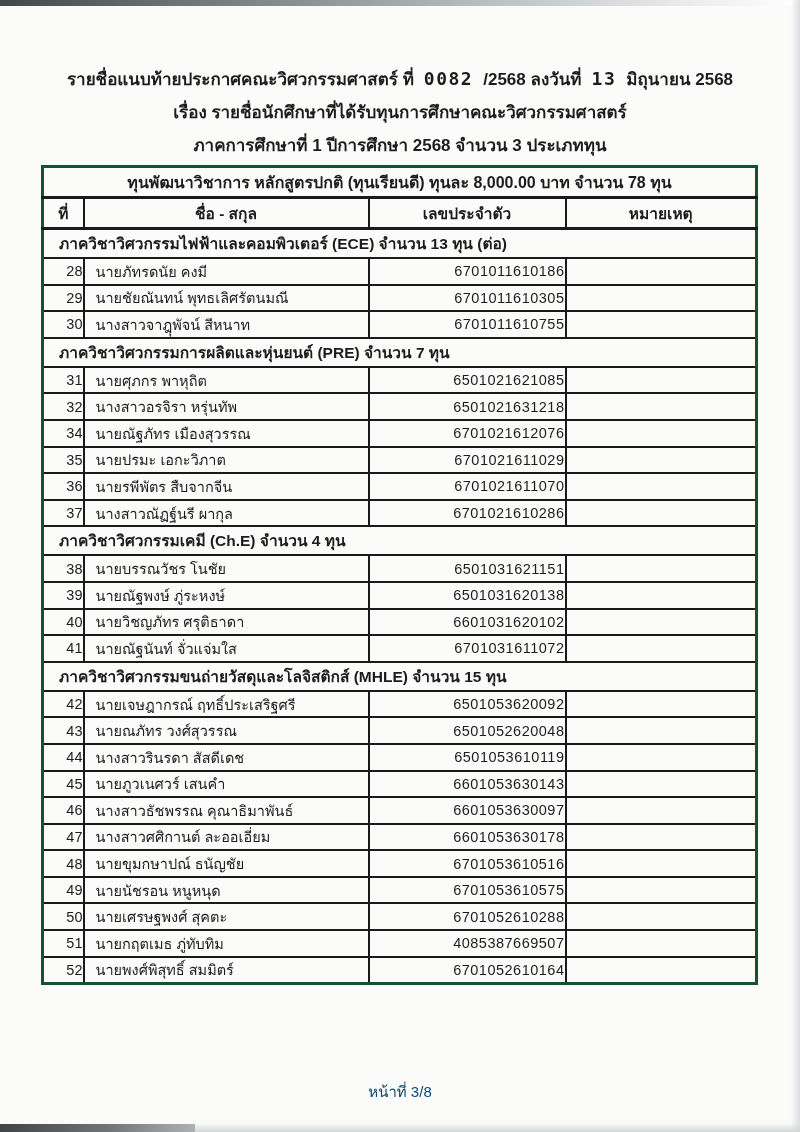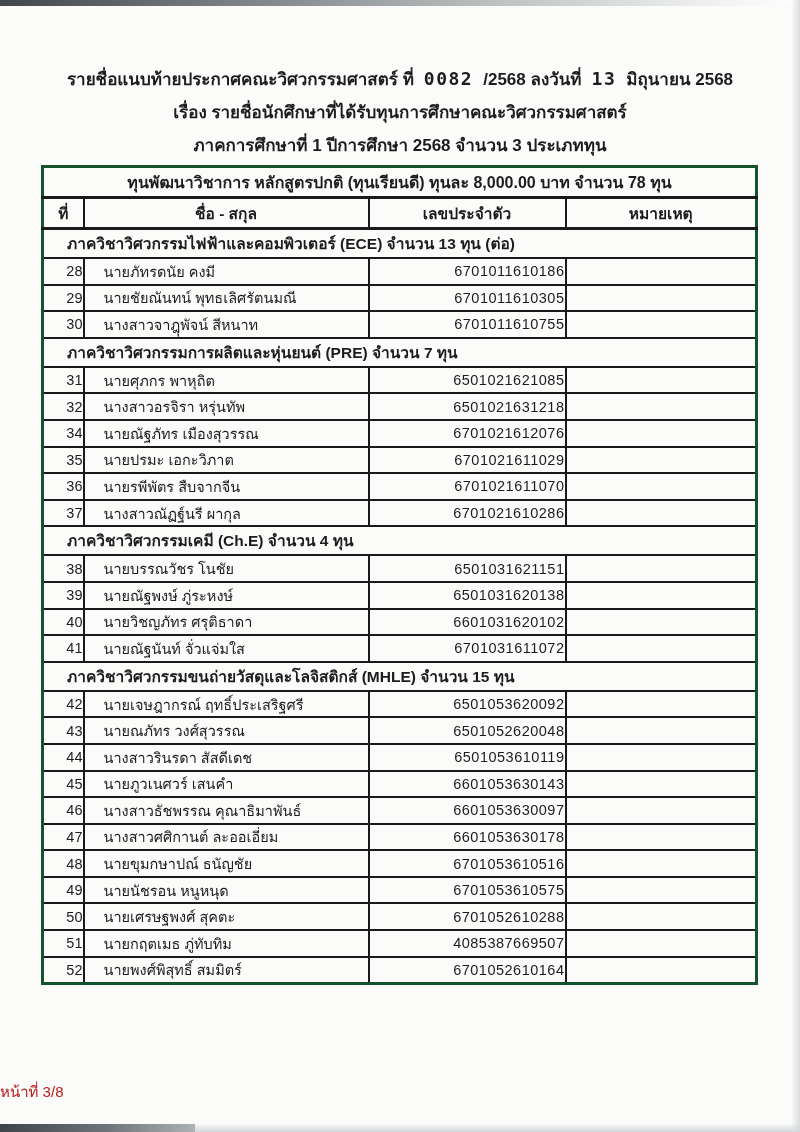--- a/index.html
+++ b/index.html
@@ -56,32 +56,32 @@
   tr.banner-row td {
     height: 28px; text-align: center; font-weight: bold; font-size: 16px;
     border-bottom-width: 3px;
   }
   tr.header-row th {
     height: 28px; text-align: center; font-weight: bold; font-size: 15.5px;
     border-bottom-width: 3px;
   }
   tr.section-row td {
     height: 27px; font-weight: bold; font-size: 15.5px;
-    text-align: left; padding-left: 23px;
+    text-align: left; padding-left: 15px;
   }
   tr.student-row td { height: 24.6px; font-size: 14.5px; }
   tr.student-row td.c-no  { text-align: right; }
-  tr.student-row td.c-name { text-align: left; padding-left: 19px; }
+  tr.student-row td.c-name { text-align: left; padding-left: 11px; }
   tr.student-row td.c-id  { text-align: right; letter-spacing: 0.5px; }
   tr.student-row td.c-remark { }
 
   
   .page-footer {
     position: absolute; top: 1080px; left: 0; width: 100%;
-    text-align: left; font-size: 15px; color: #b91c1c;
+    text-align: center; font-size: 15px; color: #0c4a6e;
   }
 </style>
 </head>
 <body>
 
 <div class="edge-top"></div>
 <div class="edge-right"></div>
 <div class="edge-bottom"></div>
 <div class="edge-bottom-left"></div>
 

